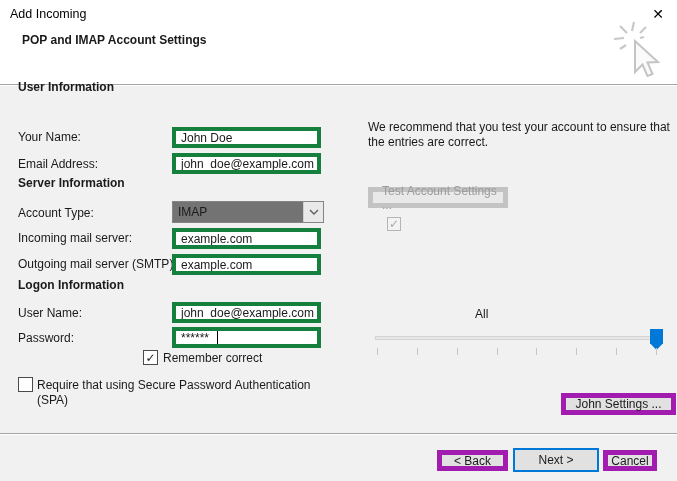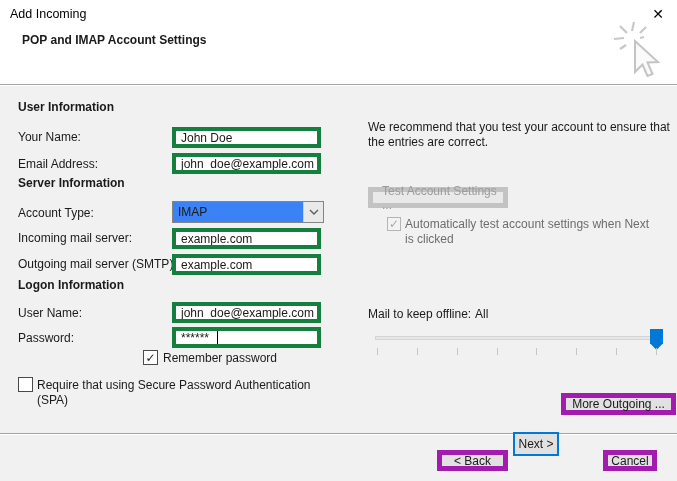--- a/index.html
+++ b/index.html
@@ -40,21 +40,21 @@
   .tb{
     position:absolute;box-sizing:border-box;
     width:149px;height:21px;
     border:4px solid #15803d;background:#ffffff;
     font-family:"Liberation Sans","DejaVu Sans",sans-serif;
     font-size:12px;color:#1a1a1a;padding:0 0 0 5px;outline:none;
   }
   .caret{position:absolute;width:1px;height:13px;background:#000;}
   .combo{
     position:absolute;left:172px;top:201px;width:152px;height:22px;
-    box-sizing:border-box;border:1px solid #858585;background:#3b82f6;
+    box-sizing:border-box;border:1px solid #858585;background:#737373;
     display:flex;align-items:center;
   }
   .combo-value{flex:1;padding-left:5px;}
   .combo-btn{
     width:19px;height:100%;background:#e9e9e9;border-left:1px solid #d0d0d0;
     display:flex;align-items:center;justify-content:center;
   }
   .cb{
     position:absolute;box-sizing:border-box;width:15px;height:15px;
     border:1px solid #4a4a4a;background:#ffffff;
@@ -104,21 +104,21 @@
         <line x1="4" y1="19" x2="14" y2="18"></line>
         <line x1="36" y1="7" x2="30" y2="13"></line>
         <line x1="10" y1="29" x2="16" y2="25"></line>
         <line x1="30" y1="18" x2="34" y2="17"></line>
       </g>
       <path d="M25 21 L25 52 L32.5 44.5 L37.5 56 L42.5 54 L37.5 42.5 L48 42 Z" fill="#fafafa" stroke="#c4c4c4" stroke-width="2"></path>
     </svg>
   </div>
   <div class="hline" style="top:84px"></div>
 
-  <div class="sec" style="left:18px;top:100px">User Information</div>
+  <div class="sec" style="left:18px;top:80px">User Information</div>
 
   <div class="lbl" style="left:18px;top:130px">Your Name:</div>
   <input class="tb" style="left: 172px; top: 127px;" value="John Doe">
 
   <div class="lbl" style="left:18px;top:157px">Email Address:</div>
   <input class="tb" style="left: 172px; top: 153px;" value="john_doe@example.com">
 
   <div class="sec" style="left:18px;top:176px">Server Information</div>
 
   <div class="lbl" style="left:18px;top:206px">Account Type:</div>
@@ -142,54 +142,52 @@
   <div class="lbl" style="left:18px;top:306px">User Name:</div>
   <input class="tb" style="left: 172px; top: 302px;" value="john_doe@example.com">
 
   <div class="lbl" style="left:18px;top:331px">Password:</div>
   <input class="tb" style="left: 172px; top: 327px;" value="******">
   <div class="caret" style="left:217px;top:331px"></div>
 
   <div class="cb" style="left:143px;top:350px">
     <span>✓</span>
   </div>
-  <div class="cb-lbl" style="left:163px;top:351px">Remember password</div>
+  <div class="cb-lbl" style="left:163px;top:351px">Remember correct</div>
 
   <div class="cb" style="left:18px;top:377px">
     <span class="off"></span>
   </div>
   <div class="cb-lbl" style="left:37px;top:378px;width:302px;line-height:15px">Require that using Secure Password Authentication (SPA)</div>
 
 
   <div class="para" style="left:368px;top:120px;width:305px">We recommend that you test your account to ensure that the entries are correct.</div>
 
   <div class="btn disabled" style="left:368px;top:187px;width:140px;height:21px" aria-disabled="true">Test Account Settings ...</div>
 
   <div class="cb disabled" style="left:387px;top:217px;width:14px;height:14px" aria-disabled="true">
     <span>✓</span>
   </div>
-  <div class="cb-lbl" style="left:405px;top:217px;width:252px;line-height:15px;color:#6d6d6d">Automatically test account settings when Next is clicked</div>
 
-  <div class="lbl" style="left:368px;top:307px">Mail to keep offline:</div>
   <div class="lbl" style="left:475px;top:307px">All</div>
 
   <div class="slider-track"></div>
   <div class="slider-thumb"></div>
   <div class="ticks">
     <span class="tick"></span>
       <span class="tick"></span>
       <span class="tick"></span>
       <span class="tick"></span>
     <span class="tick"></span>
       <span class="tick"></span>
       <span class="tick"></span>
       <span class="tick"></span>
   </div>
 
-  <div class="btn" style="left:561px;top:393px;width:115px;height:22px">More Outgoing ...</div>
+  <div class="btn" style="left:561px;top:393px;width:115px;height:22px">John Settings ...</div>
 
   <div class="hline" style="top:433px"></div>
 
   <div class="btn" style="left:437px;top:450px;width:71px;height:21px">&lt; Back</div>
-  <div class="btn default" style="left:513px;top:432px;width:46px;height:24px">Next &gt;</div>
+  <div class="btn default" style="left:513px;top:448px;width:86px;height:24px">Next &gt;</div>
   <div class="btn" style="left:603px;top:450px;width:54px;height:21px">Cancel</div>
 
 </div>
 
 </body></html>

